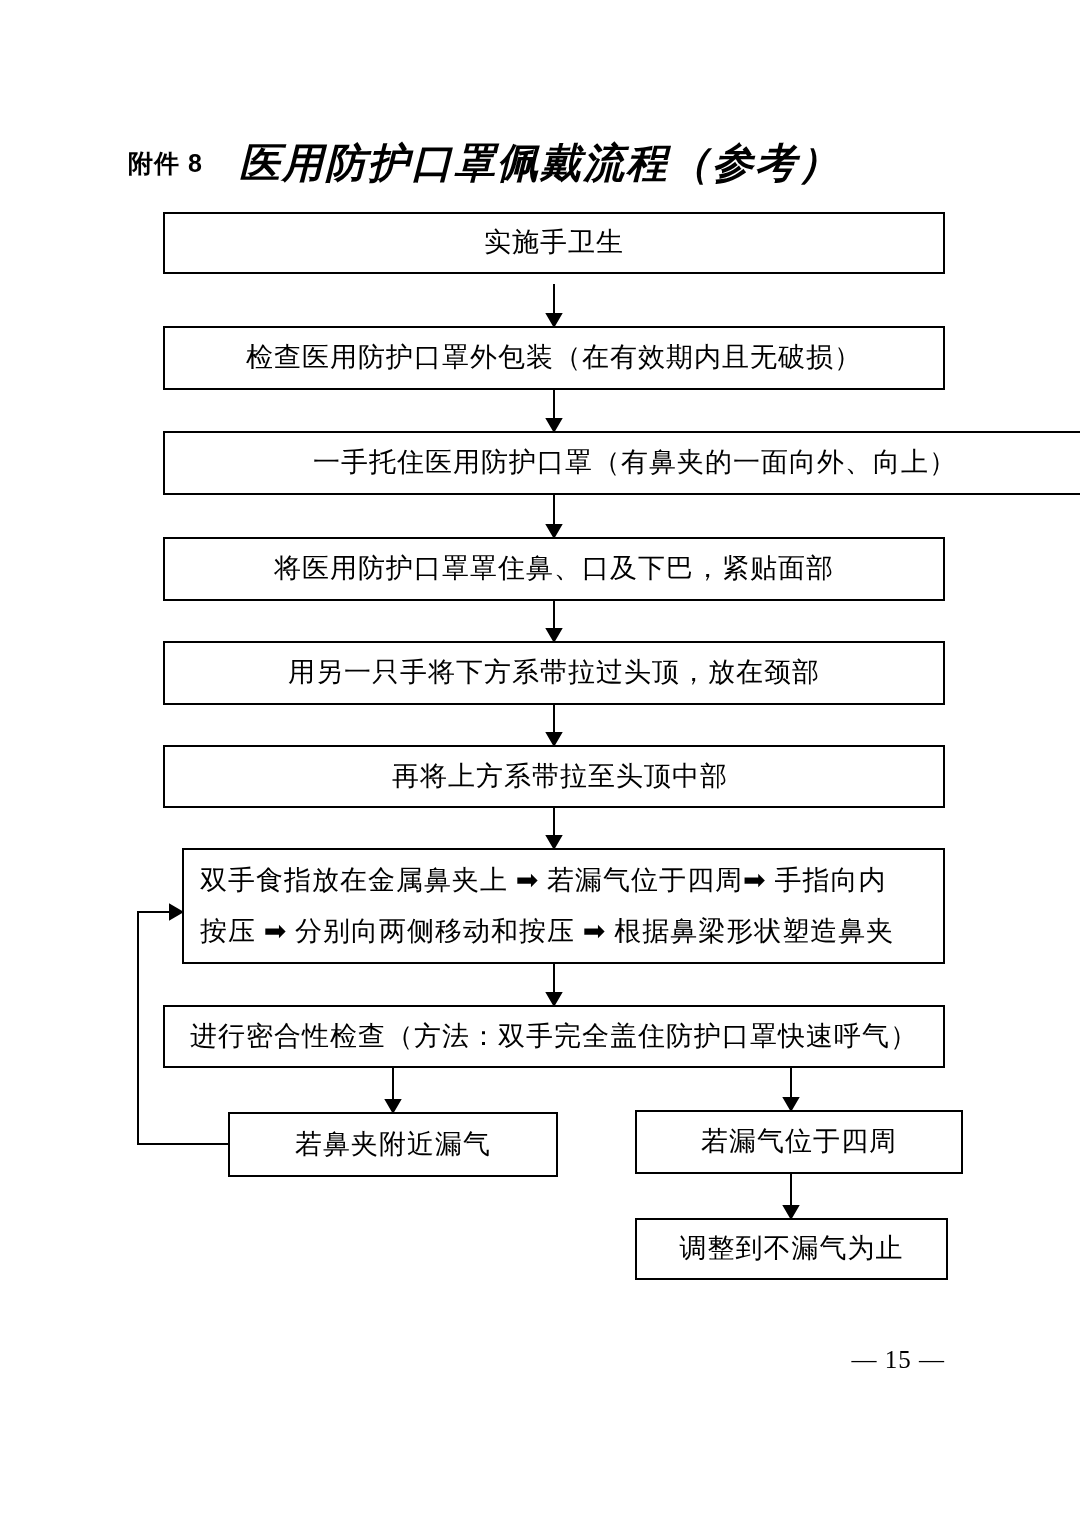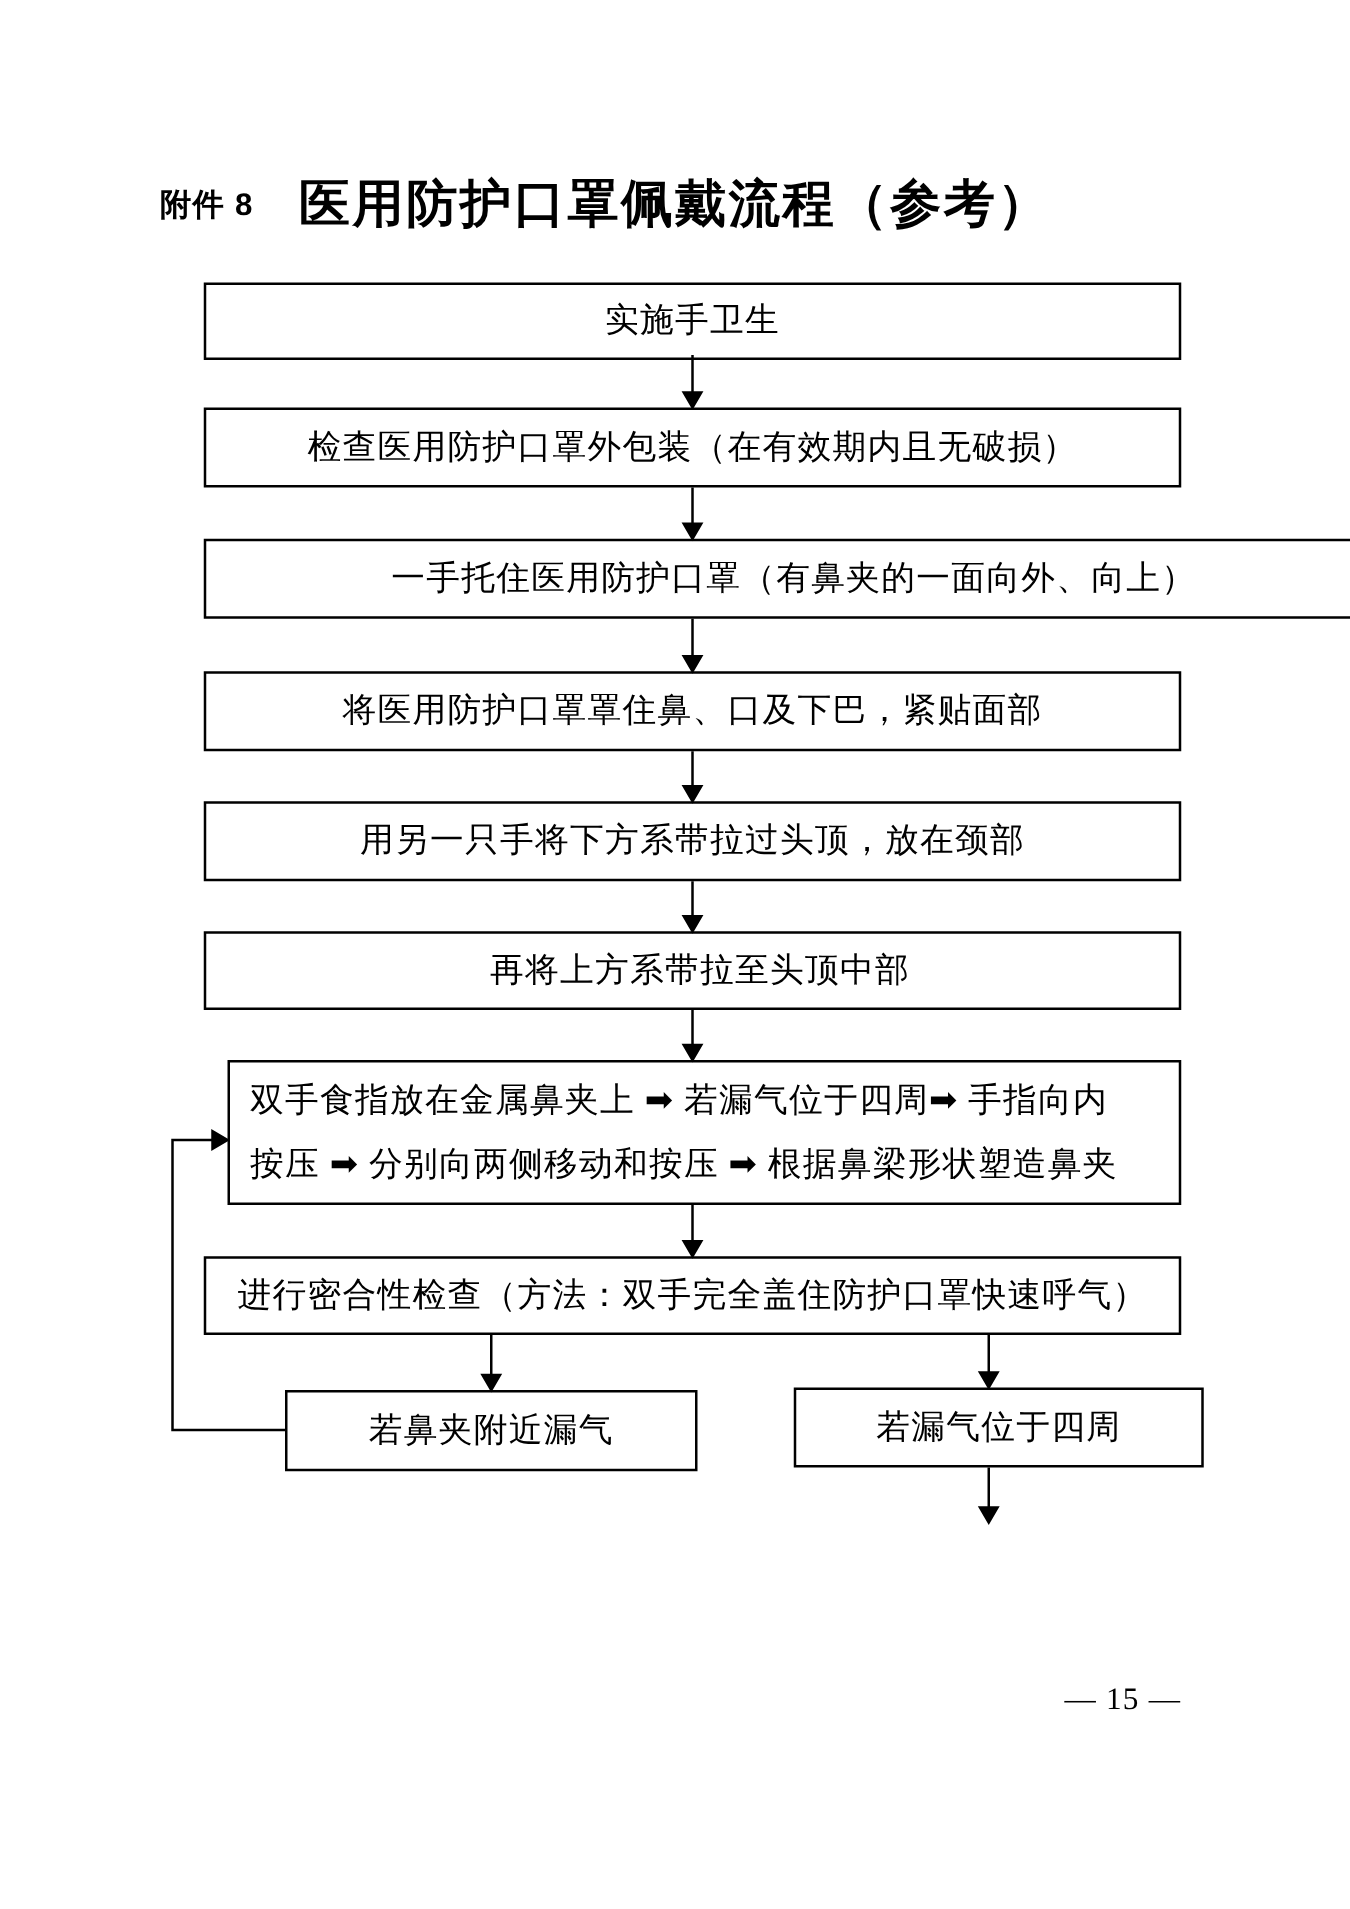--- a/index.html
+++ b/index.html
@@ -25,20 +25,21 @@
   .page-title {
     position: absolute;
     left: 0;
     right: 0;
     top: 136px;
     text-align: center;
     font-size: 41px;
     font-weight: 700;
     letter-spacing: 2px;
     font-family: "Liberation Serif", serif;
+    font-style: italic;
   }
   .flow-box {
     position: absolute;
     box-sizing: border-box;
     border: 2px solid #000000;
     background: #ffffff;
     display: flex;
     align-items: center;
     justify-content: center;
     text-align: center;
@@ -72,21 +73,21 @@
   }
 </style>
 </head>
 <body>
 
 <div class="canvas">
 
   <div class="attachment-label">附件 8</div>
   <div class="page-title">医用防护口罩佩戴流程（参考）</div>
 
-  <div class="flow-box" style="left:163px; top:226px; width:782px; height:62px;">实施手卫生</div>
+  <div class="flow-box" style="left:163px; top:212px; width:782px; height:62px;">实施手卫生</div>
 
   <div class="flow-box" style="left:163px; top:326px; width:782px; height:64px;">检查医用防护口罩外包装（在有效期内且无破损）</div>
 
   <div class="flow-box" style="left:163px; top:431px; width:944px; height:64px;">一手托住医用防护口罩（有鼻夹的一面向外、向上）</div>
 
   <div class="flow-box" style="left:163px; top:537px; width:782px; height:64px;">将医用防护口罩罩住鼻、口及下巴，紧贴面部</div>
 
   <div class="flow-box" style="left:163px; top:641px; width:782px; height:64px;">用另一只手将下方系带拉过头顶，放在颈部</div>
 
   <div class="flow-box" style="left:163px; top:745px; width:782px; height:63px;padding-left:22px;">再将上方系带拉至头顶中部</div>
@@ -95,20 +96,21 @@
     <div>双手食指放在金属鼻夹上 ➡ 若漏气位于四周➡ 手指向内</div>
     <div>按压 ➡ 分别向两侧移动和按压 ➡ 根据鼻梁形状塑造鼻夹</div>
   </div>
 
   <div class="flow-box" style="left:228px; top:1112px; width:330px; height:65px;">若鼻夹附近漏气</div>
 
   <div class="flow-box" style="left:163px; top:1005px; width:782px; height:63px;">进行密合性检查（方法：双手完全盖住防护口罩快速呼气）</div>
 
   <div class="flow-box" style="left:635px; top:1110px; width:328px; height:64px;">若漏气位于四周</div>
 
+  <div class="flow-box" style="left:635px; top:1218px; width:313px; height:62px;">调整到不漏气为止</div>
 
   <svg class="connectors" viewBox="0 0 1080 1527" xmlns="http://www.w3.org/2000/svg">
     <g stroke="#000" stroke-width="2" fill="#000">
       <g>
         <line x1="554" y1="284" x2="554" y2="316"></line>
           <polygon points="547,314 561,314 554,326"></polygon>
       </g>
       <g>
         <line x1="554" y1="390" x2="554" y2="421"></line>
           <polygon points="547,419 561,419 554,431"></polygon>

